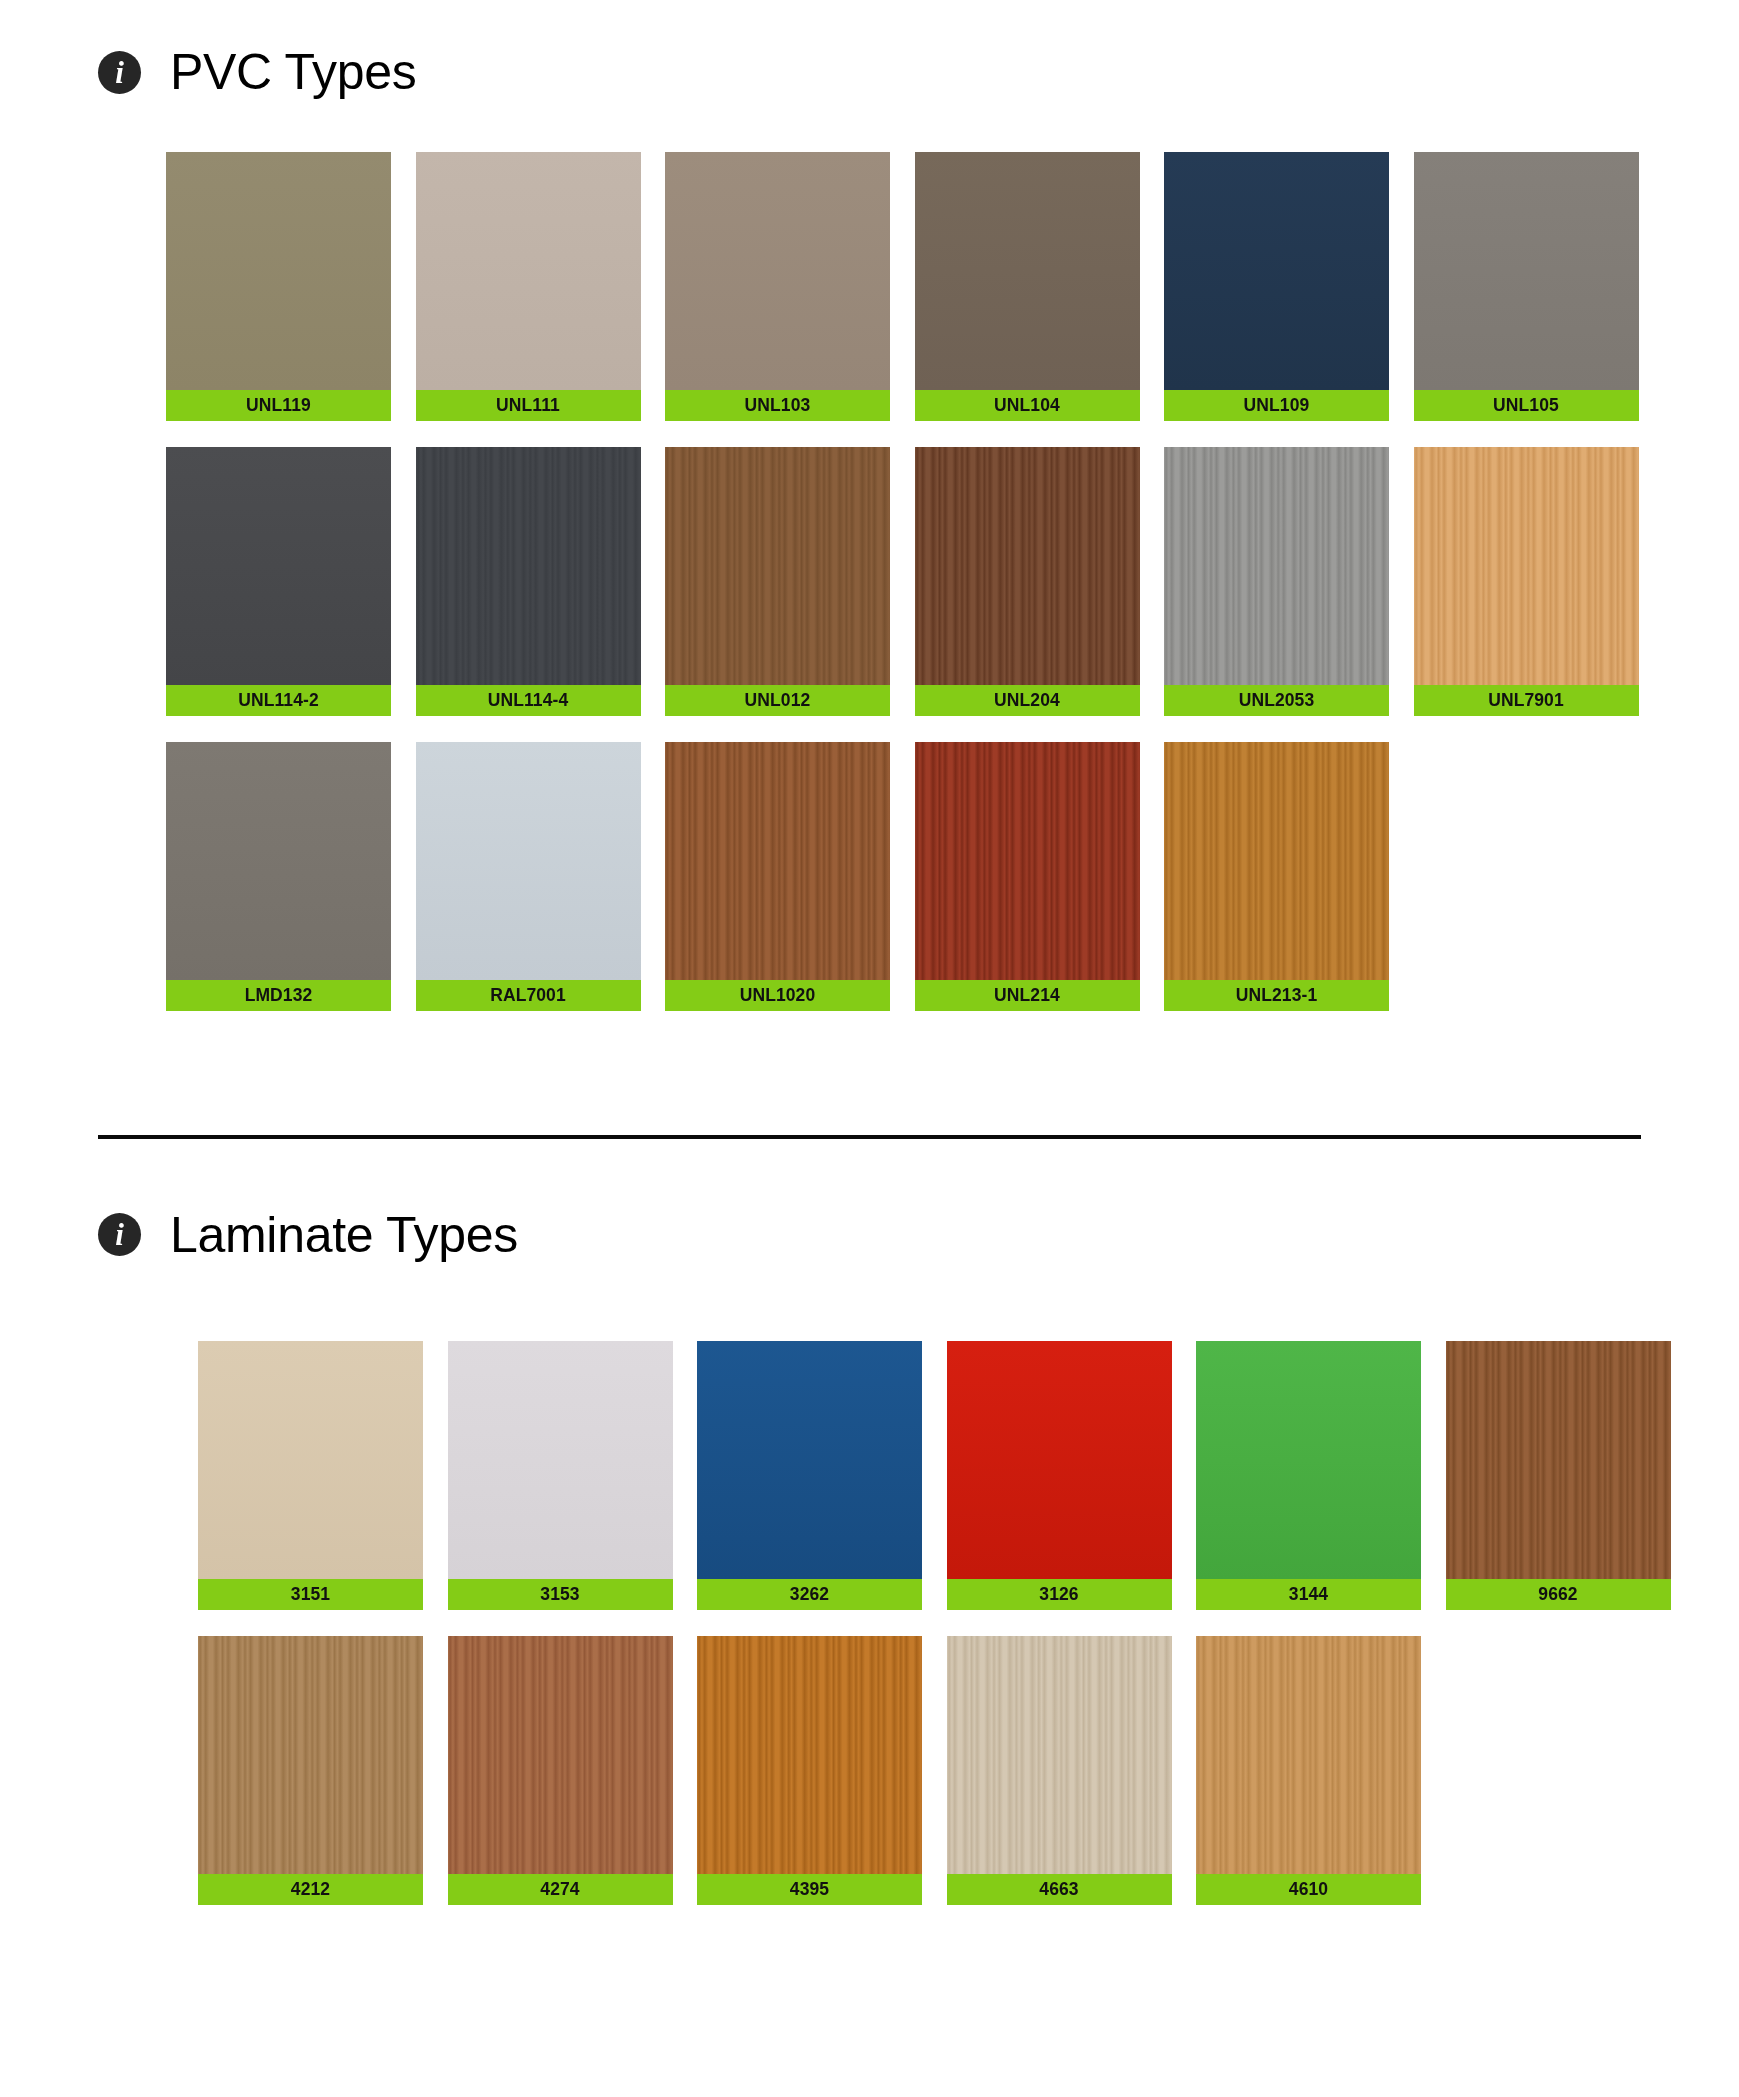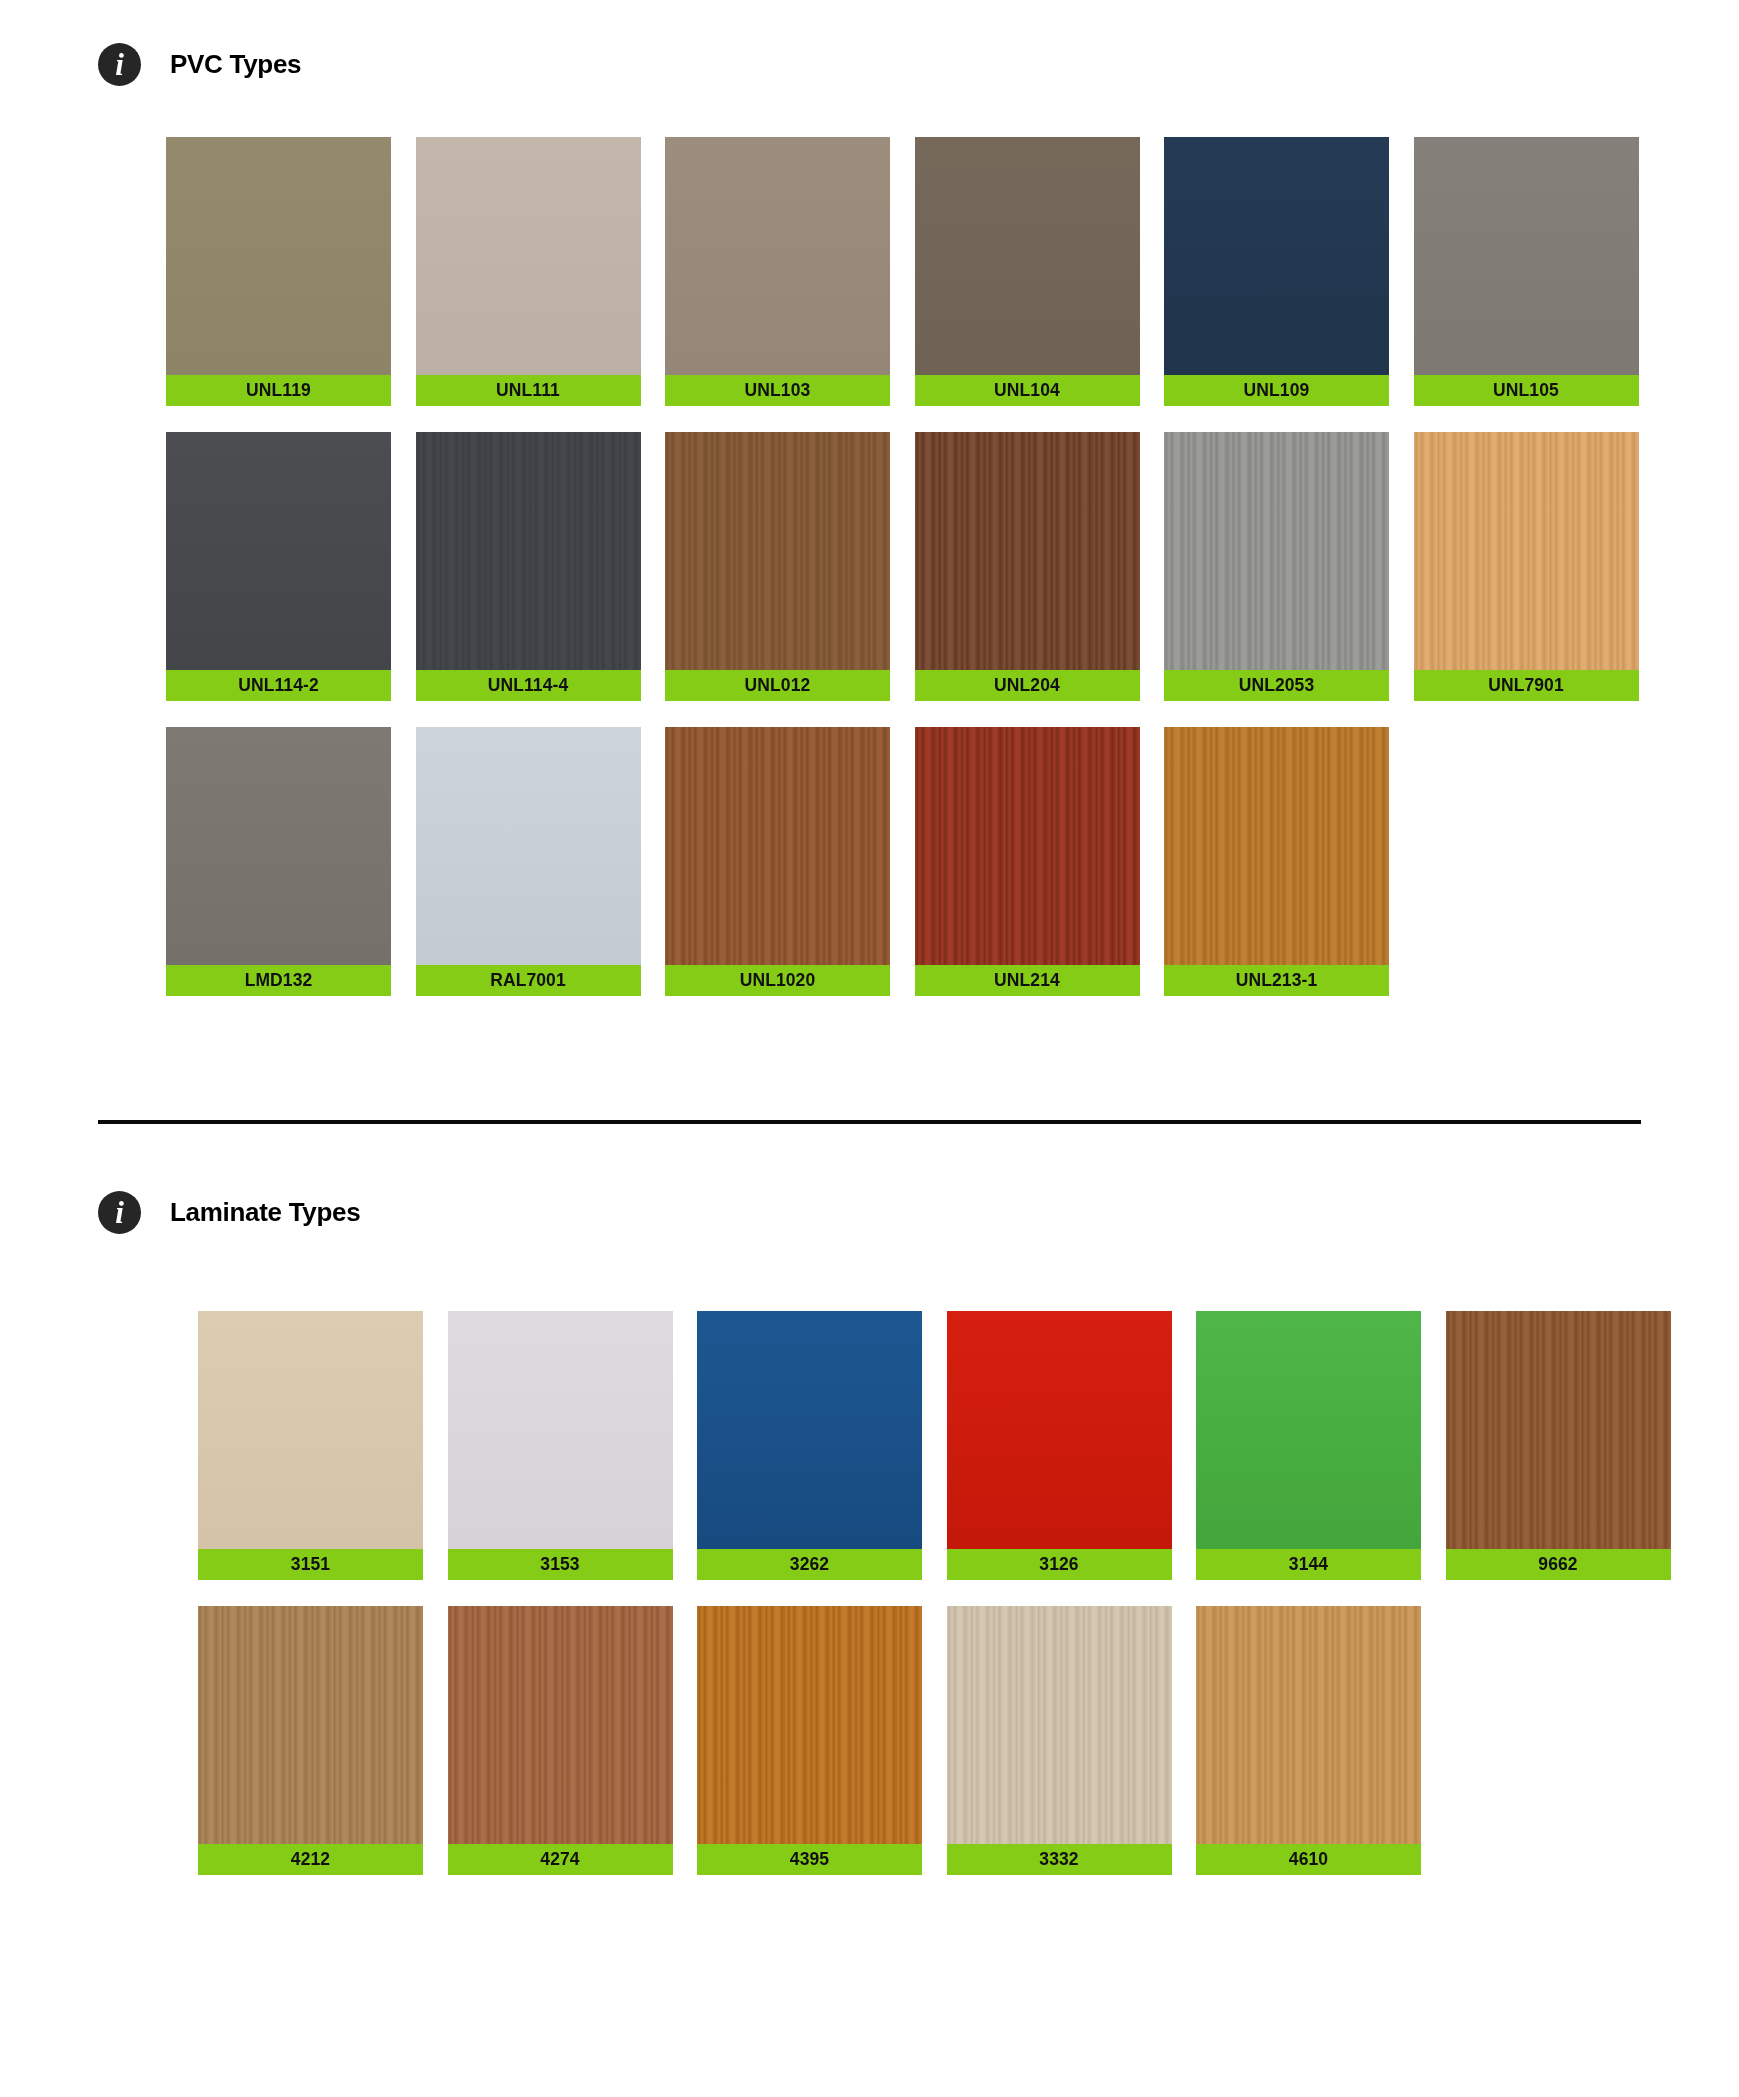--- a/index.html
+++ b/index.html
@@ -42,22 +42,22 @@
     font-family: "Liberation Serif", serif;
     font-style: italic;
     font-weight: bold;
     font-size: 31px;
     line-height: 1;
     flex: 0 0 auto;
     user-select: none;
   }
 
   .section-title {
-    font-size: 26px;
-    font-weight: bold;
+    font-size: 50px;
+    font-weight: normal;
     color: #000000;
     letter-spacing: -0.3px;
     white-space: nowrap;
   }
 
   
   .swatch-grid {
     display: grid;
     grid-template-columns: repeat(6, 225px);
     column-gap: 24.5px;
@@ -231,21 +231,21 @@
         <div class="swatch">
           <div class="swatch-chip" style="background: repeating-linear-gradient(90deg, rgb(170, 110, 73) 0px, rgb(147, 88, 55) 2.1px, rgb(170, 110, 73) 4.9px, rgb(147, 88, 55) 7.7px, rgb(170, 110, 73) 11.2px, rgb(170, 110, 73) 14.7px, rgb(147, 88, 55) 18px, rgb(170, 110, 73) 22.4px);"></div>
           <div class="swatch-label">4274</div>
         </div>
         <div class="swatch">
           <div class="swatch-chip" style="background: repeating-linear-gradient(90deg, rgb(196, 122, 42) 0px, rgb(168, 99, 26) 2.1px, rgb(196, 122, 42) 4.9px, rgb(168, 99, 26) 7.7px, rgb(196, 122, 42) 11.2px, rgb(196, 122, 42) 14.7px, rgb(168, 99, 26) 18px, rgb(196, 122, 42) 22.4px);"></div>
           <div class="swatch-label">4395</div>
         </div>
         <div class="swatch">
           <div class="swatch-chip" style="background: repeating-linear-gradient(90deg, rgb(213, 200, 179) 0px, rgb(195, 180, 156) 2.1px, rgb(213, 200, 179) 4.9px, rgb(195, 180, 156) 7.7px, rgb(213, 200, 179) 11.2px, rgb(213, 200, 179) 14.7px, rgb(195, 180, 156) 18px, rgb(213, 200, 179) 22.4px);"></div>
-          <div class="swatch-label">3332</div>
+          <div class="swatch-label">4663</div>
         </div>
         <div class="swatch">
           <div class="swatch-chip" style="background: repeating-linear-gradient(90deg, rgb(206, 155, 96) 0px, rgb(186, 135, 75) 2.1px, rgb(206, 155, 96) 4.9px, rgb(186, 135, 75) 7.7px, rgb(206, 155, 96) 11.2px, rgb(206, 155, 96) 14.7px, rgb(186, 135, 75) 18px, rgb(206, 155, 96) 22.4px);"></div>
           <div class="swatch-label">4610</div>
         </div>
       </div>
   </div>
 
 </div>
 

